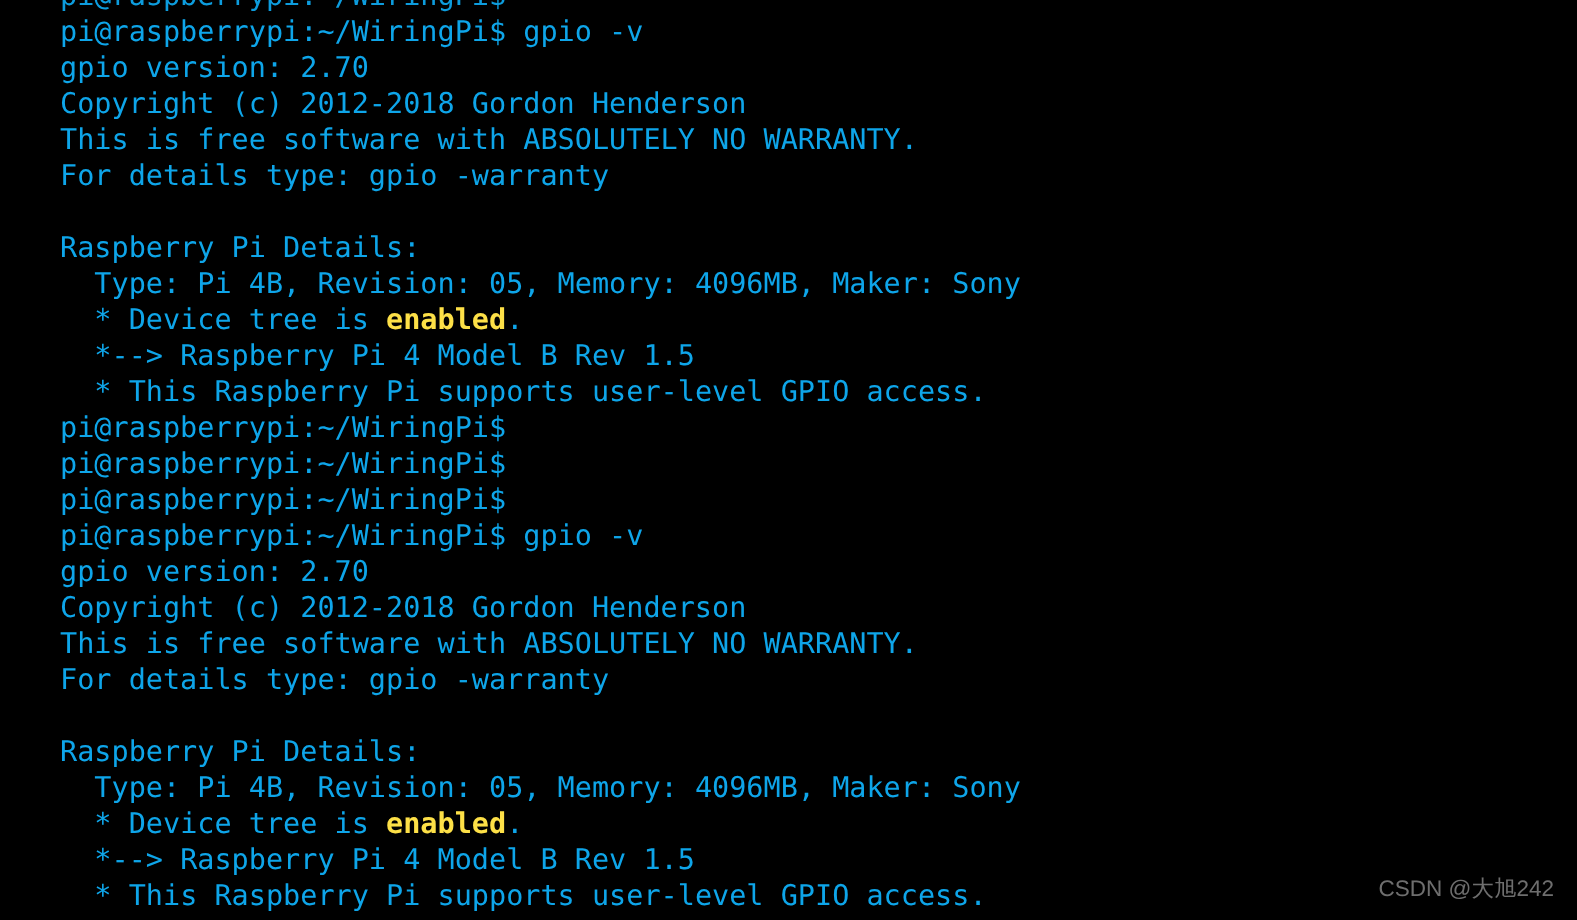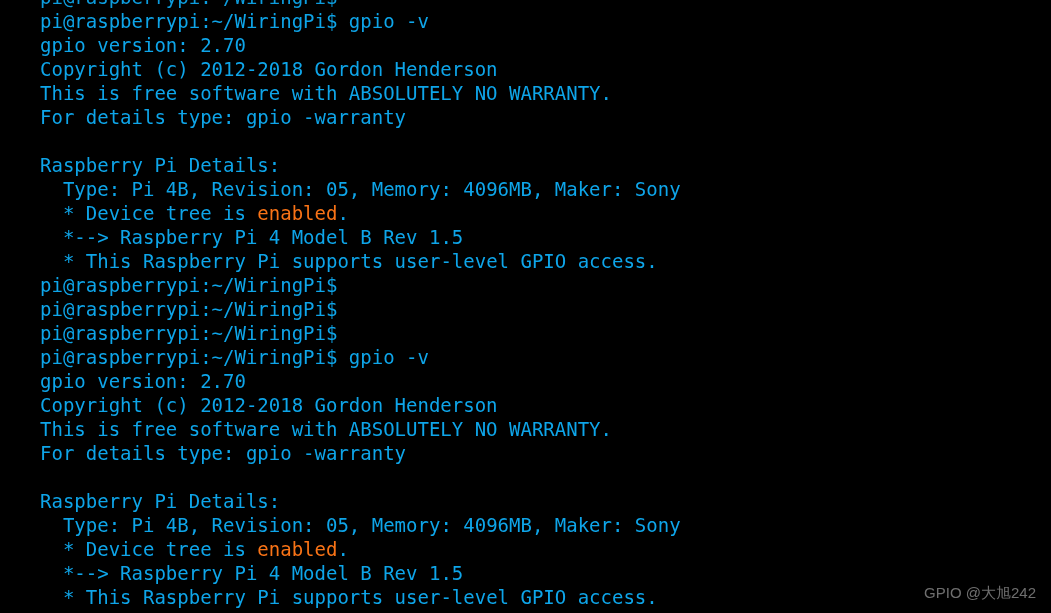--- a/index.html
+++ b/index.html
@@ -21,21 +21,22 @@
     }
     .terminal {
       padding: 0 0 0 40px;
       white-space: pre-wrap;
     }
     .line {
       display: flex;
       flex-wrap: nowrap;
     }
     .green {
-      color: #f97316;
+      color: #fde047;
+      font-weight: bold;
     }
     .white {
       color: #0ea5e9;
     }
     .watermark {
       position: absolute;
       bottom: 8px;
       right: 15px;
       font-family: sans-serif;
       font-size: 15px;
@@ -44,13 +45,13 @@
     }
     .cut-line {
       opacity: 0.95;
     }
   </style>
 </head>
 <body>
 
 <div class="terminal" id="terminal-container"><div class="line cut-line" style="margin-top: -15px;"><span class="white">pi@raspberrypi:~/WiringPi$</span></div><div class="line"><span class="white">pi@raspberrypi:~/WiringPi$ gpio -v</span></div><div class="line"><span class="white">gpio version: 2.70</span></div><div class="line"><span class="white">Copyright (c) 2012-2018 Gordon Henderson</span></div><div class="line"><span class="white">This is free software with ABSOLUTELY NO WARRANTY.</span></div><div class="line"><span class="white">For details type: gpio -warranty</span></div><div class="line">&nbsp;</div><div class="line"><span class="white">Raspberry Pi Details:</span></div><div class="line"><span class="white">  Type: Pi 4B, Revision: 05, Memory: 4096MB, Maker: Sony</span></div><div class="line"><span class="white">  * Device tree is </span><span class="green">enabled</span><span class="white">.</span></div><div class="line"><span class="white">  *--&gt; Raspberry Pi 4 Model B Rev 1.5</span></div><div class="line"><span class="white">  * This Raspberry Pi supports user-level GPIO access.</span></div><div class="line"><span class="white">pi@raspberrypi:~/WiringPi$</span></div><div class="line"><span class="white">pi@raspberrypi:~/WiringPi$</span></div><div class="line"><span class="white">pi@raspberrypi:~/WiringPi$</span></div><div class="line"><span class="white">pi@raspberrypi:~/WiringPi$ gpio -v</span></div><div class="line"><span class="white">gpio version: 2.70</span></div><div class="line"><span class="white">Copyright (c) 2012-2018 Gordon Henderson</span></div><div class="line"><span class="white">This is free software with ABSOLUTELY NO WARRANTY.</span></div><div class="line"><span class="white">For details type: gpio -warranty</span></div><div class="line">&nbsp;</div><div class="line"><span class="white">Raspberry Pi Details:</span></div><div class="line"><span class="white">  Type: Pi 4B, Revision: 05, Memory: 4096MB, Maker: Sony</span></div><div class="line"><span class="white">  * Device tree is </span><span class="green">enabled</span><span class="white">.</span></div><div class="line"><span class="white">  *--&gt; Raspberry Pi 4 Model B Rev 1.5</span></div><div class="line"><span class="white">  * This Raspberry Pi supports user-level GPIO access.</span></div></div>
 
-<div class="watermark">GPIO @大旭242</div>
+<div class="watermark">CSDN @大旭242</div>
 
 </body></html>

